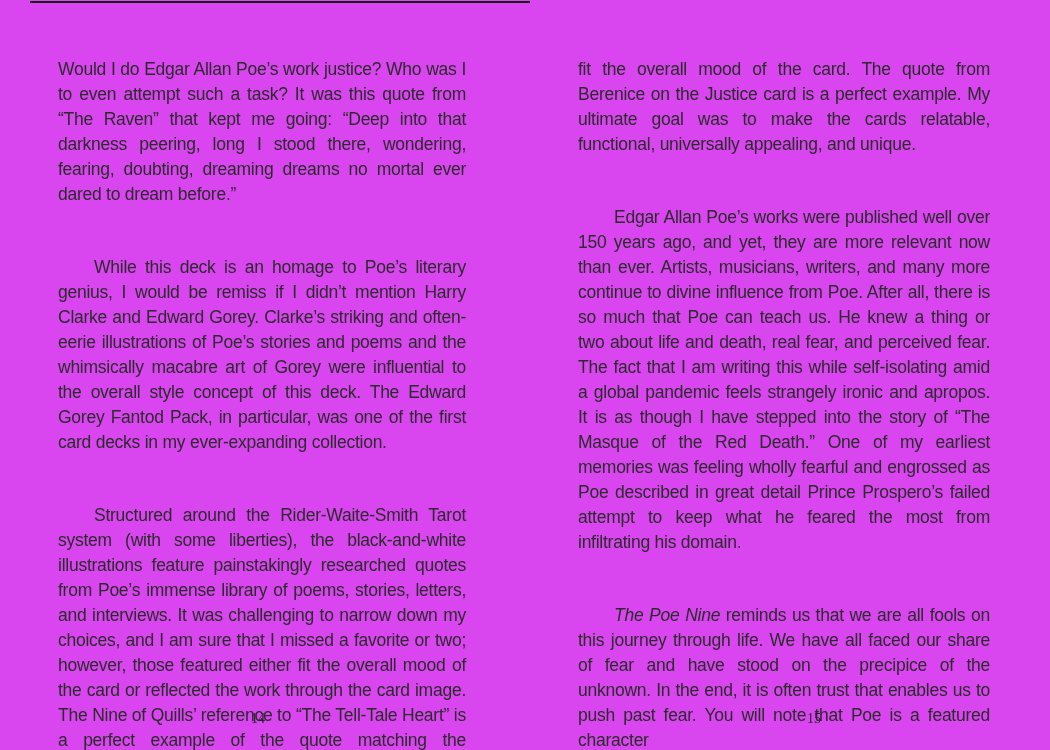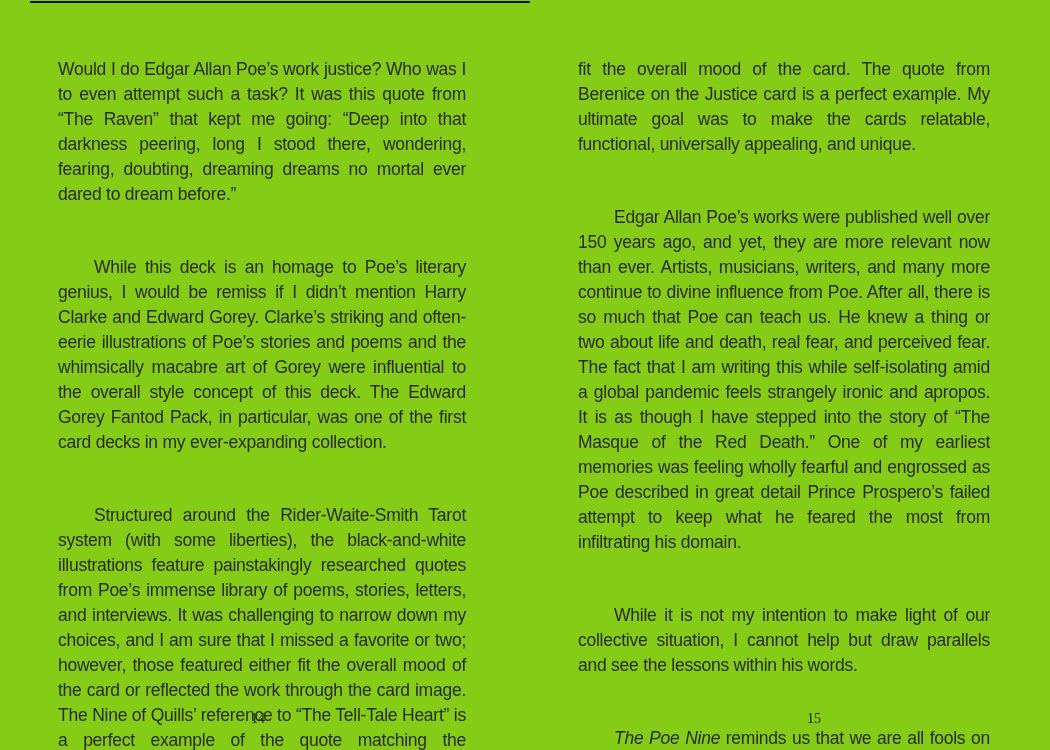--- a/index.html
+++ b/index.html
@@ -4,21 +4,21 @@
 <style>
   html, body {
     margin: 0;
     padding: 0;
     background: #ffffff;
   }
   .spread {
     position: relative;
     width: 1050px;
     height: 750px;
-    background: #84cc16;
+    background: #d946ef;
     overflow: hidden;
     font-family: "Liberation Sans", sans-serif;
     color: #2b2b2b;
   }
   .top-rule {
     position: absolute;
     top: 1px;
     left: 30px;
     width: 500px;
     height: 2px;
@@ -80,18 +80,17 @@
         <p class="para indent"><span>While this deck is an homage to Poe’s literary genius, I would be remiss if I didn’t mention Harry Clarke and Edward Gorey. Clarke’s striking and often-eerie illustrations of Poe’s stories and poems and the whimsically macabre art of Gorey were influential to the overall style concept of this deck. The Edward Gorey Fantod Pack, in particular, was one of the first card decks in my ever-expanding collection.</span></p>
         <p class="para indent"><span>Structured around the Rider-Waite-Smith Tarot system (with some liberties), the black-and-white illustrations feature painstakingly researched quotes from Poe’s immense library of poems, stories, letters, and interviews. It was challenging to narrow down my choices, and I am sure that I missed a favorite or two; however, those featured either fit the overall mood of the card or reflected the work through the card image. The Nine of Quills’ reference to “The Tell-Tale Heart” is a perfect example of the quote matching the illustration. Other quotes magically appeared after the finished image and, while not a match to the story or poem, somehow</span></p>
       </div>
     <div class="folio folio-left">14</div>
   </section>
 
   <section class="page-right">
     <div class="text-col">
         <p class="para"><span>fit the overall mood of the card. The quote from Berenice on the Justice card is a perfect example. My ultimate goal was to make the cards relatable, functional, universally appealing, and unique.</span></p>
         <p class="para indent"><span>Edgar Allan Poe’s works were published well over 150 years ago, and yet, they are more relevant now than ever. Artists, musicians, writers, and many more continue to divine influence from Poe. After all, there is so much that Poe can teach us. He knew a thing or two about life and death, real fear, and perceived fear. The fact that I am writing this while self-isolating amid a global pandemic feels strangely ironic and apropos. It is as though I have stepped into the story of “The Masque of the Red Death.” One of my earliest memories was feeling wholly fearful and engrossed as Poe described in great detail Prince Prospero’s failed attempt to keep what he feared the most from infiltrating his domain.</span></p>
-        <p class="para indent"><span>While it is not my intention to make light of our collective situation, I cannot help but draw parallels and see the lessons within his words.</span></p>
         <p class="para indent"><em>The Poe Nine</em><span> reminds us that we are all fools on this journey through life. We have all faced our share of fear and have stood on the precipice of the unknown. In the end, it is often trust that enables us to push past fear. You will note that Poe is a featured character</span></p>
       </div>
     <div class="folio folio-right">15</div>
   </section>
 </div>
 
 </body></html>

